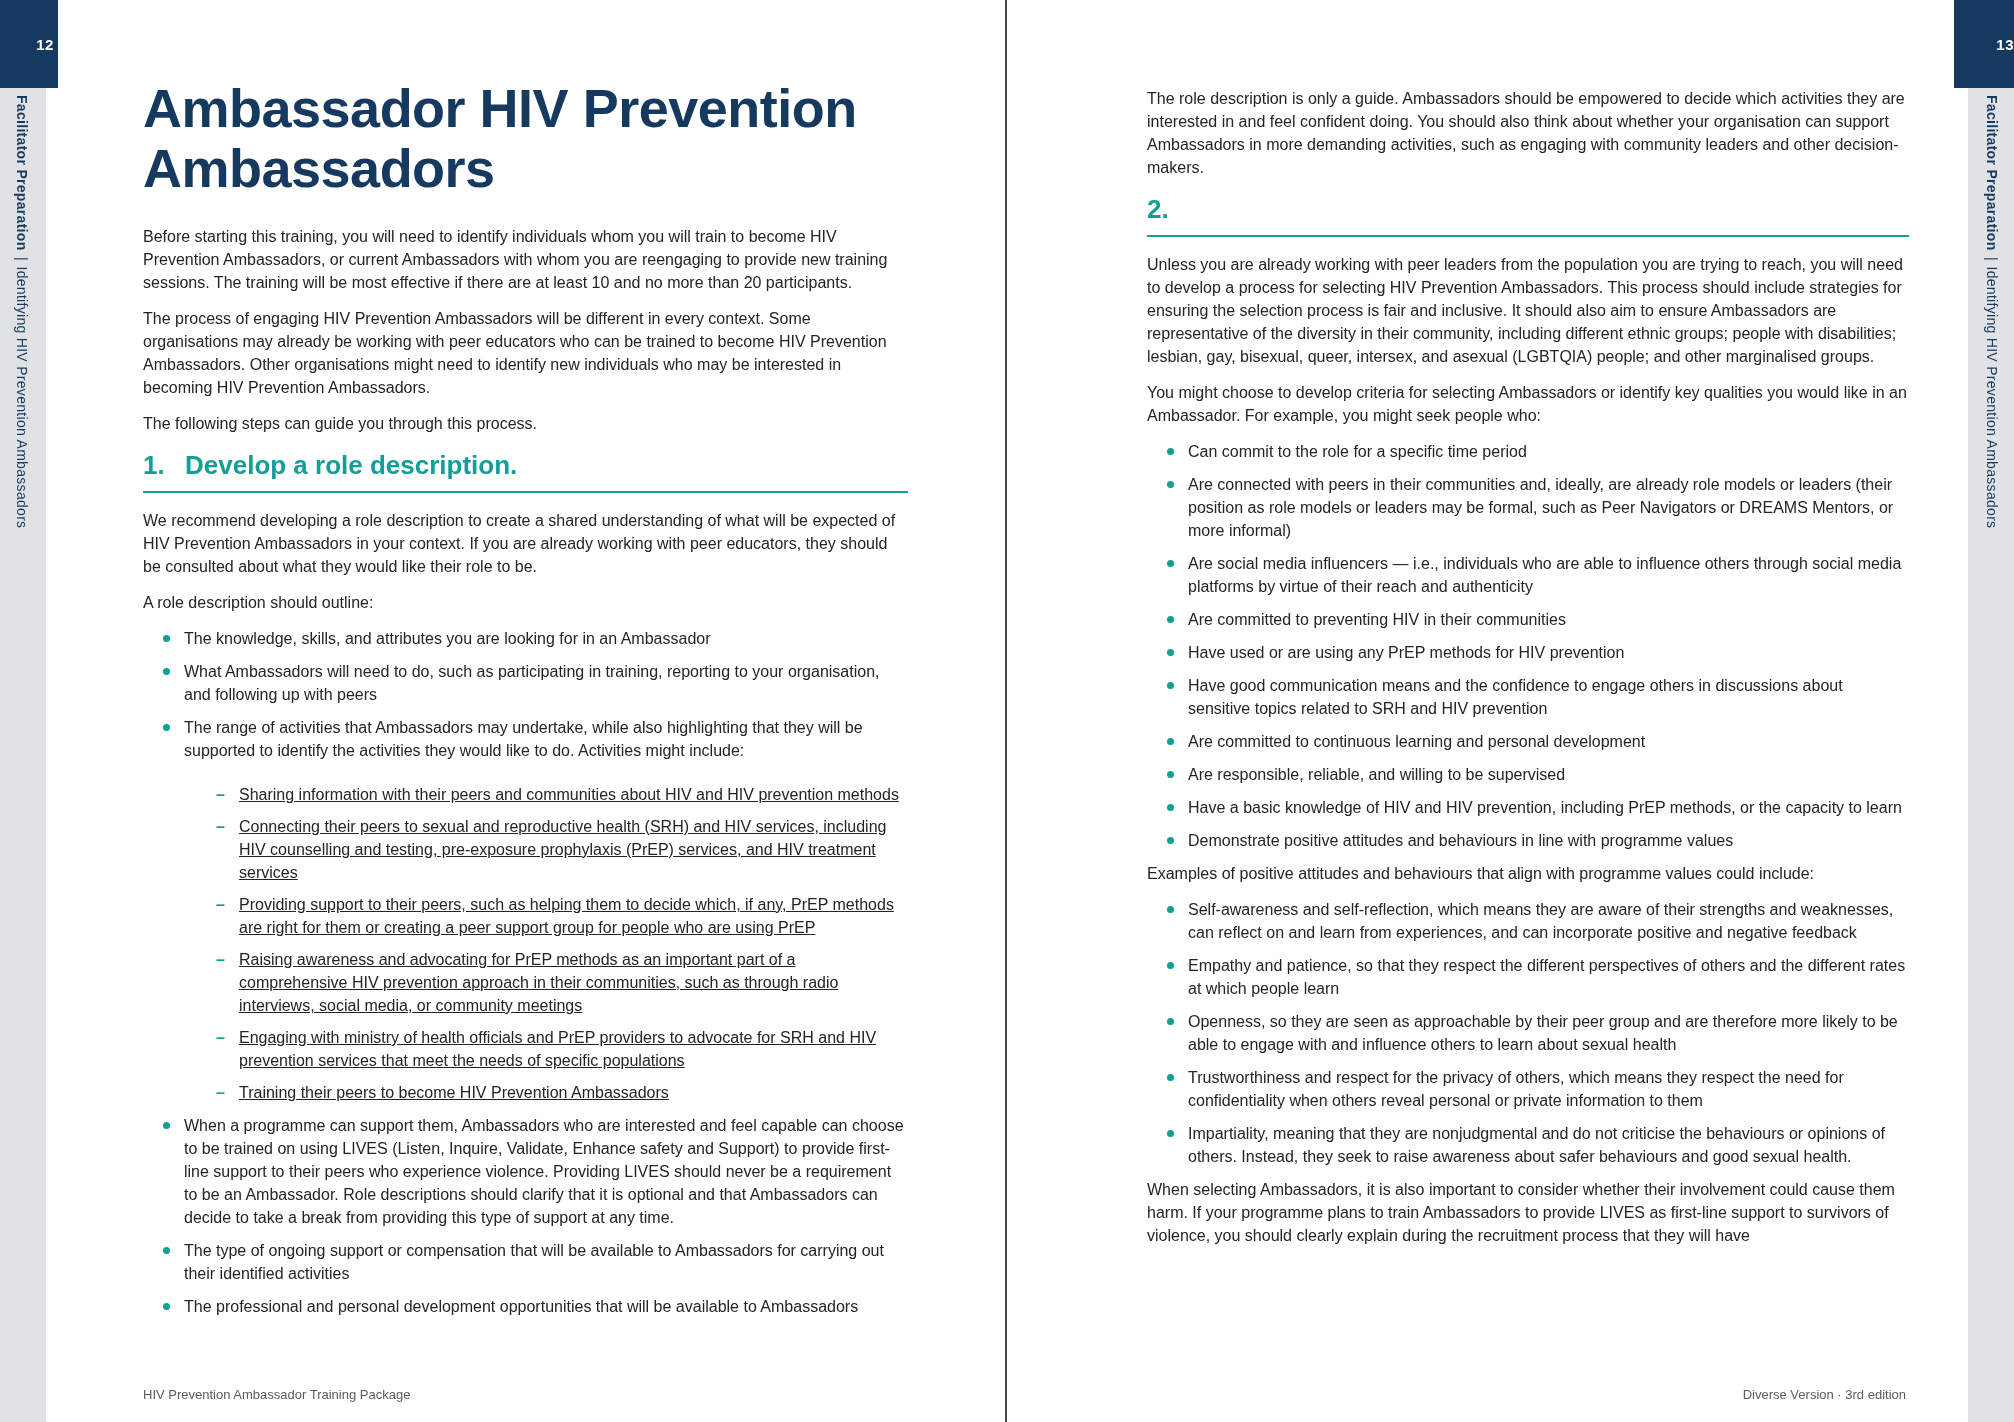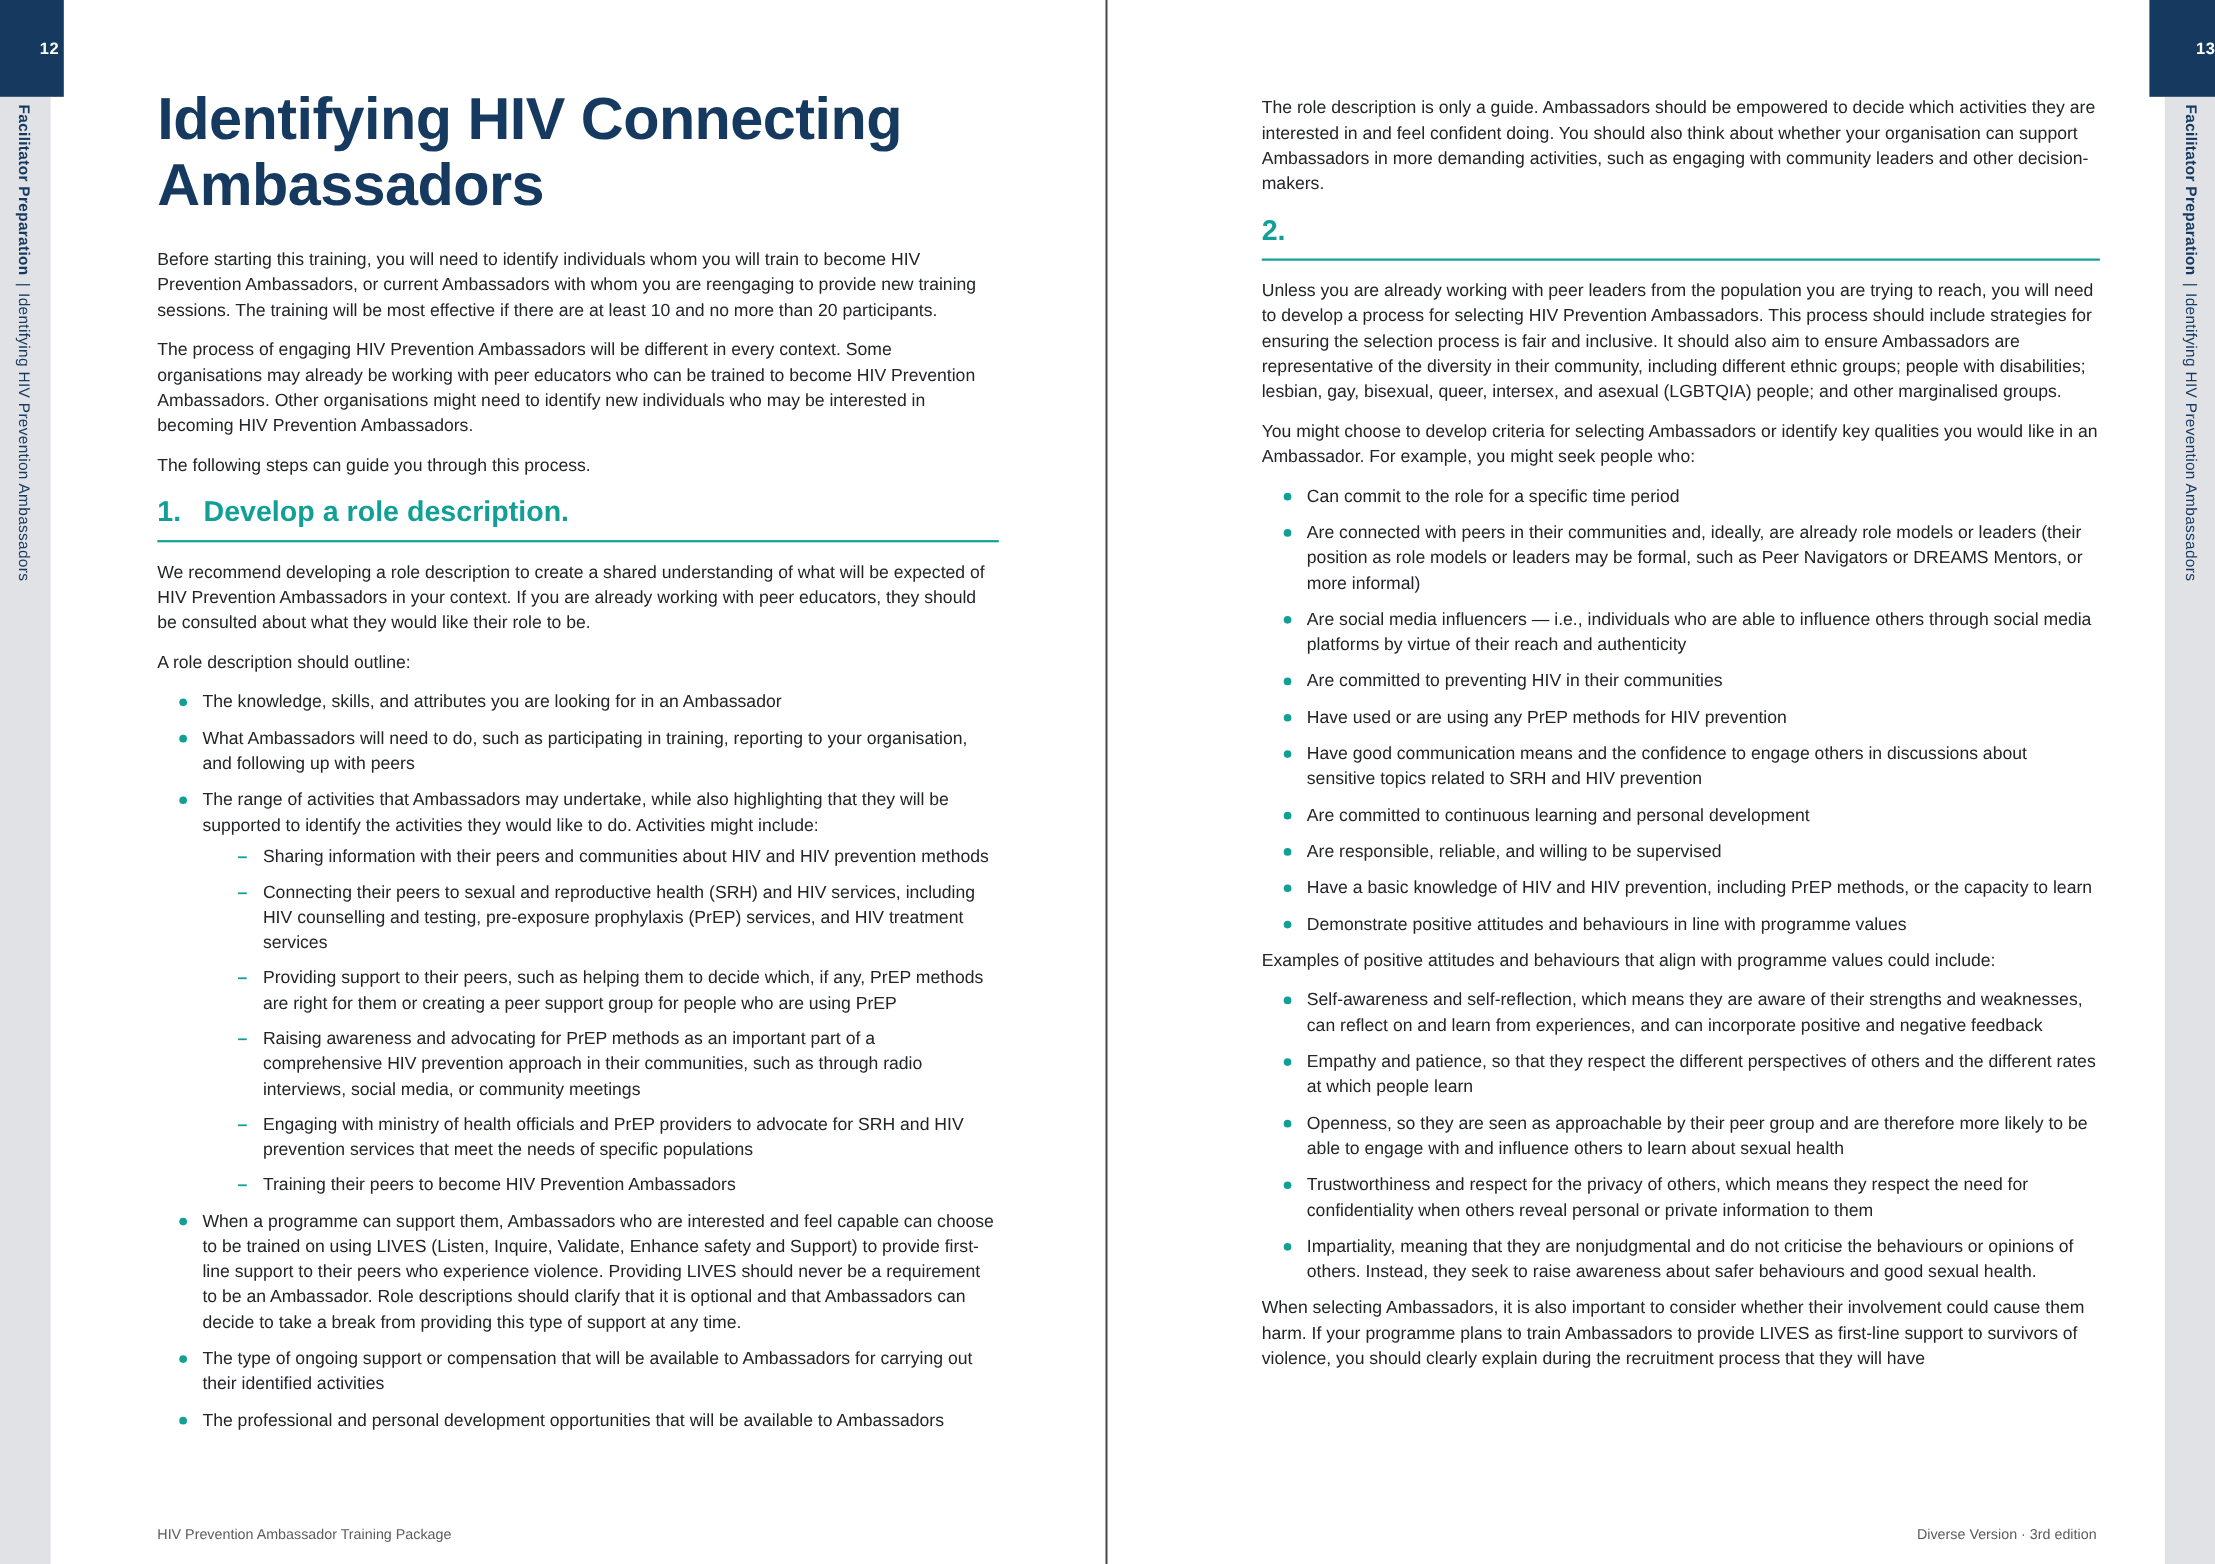--- a/index.html
+++ b/index.html
@@ -46,21 +46,21 @@
   p.para{font-size:16px;line-height:23px;margin-bottom:13px;}
 
   .section-head{display:flex;border-bottom:2px solid var(--teal);padding-bottom:10px;
     margin:14px 0 16px 0;color:var(--teal);font-weight:bold;font-size:26px;line-height:32px;}
   .section-head .num{width:42px;flex:0 0 42px;}
 
   ul.bullets{list-style:none;margin:2px 0 0 18px;}
   ul.bullets>li{position:relative;padding-left:23px;font-size:16px;line-height:23px;margin-bottom:10px;}
   ul.bullets>li::before{content:"";position:absolute;left:2px;top:8px;width:7px;height:7px;
     border-radius:50%;background:var(--teal);}
-  ul.dashes{list-style:none;margin:6px 0 0 32px;}
+  ul.dashes{list-style:none;margin:21px 0 0 32px;text-decoration:underline;}
   ul.dashes>li{position:relative;padding-left:23px;font-size:16px;line-height:23px;margin-bottom:9px;}
   ul.dashes>li::before{content:"\2013";position:absolute;left:0;top:0;color:var(--teal);font-weight:bold;}
   ul.dashes>li:last-child{margin-bottom:0;}
 
   .footer{position:absolute;bottom:20px;font-size:13px;color:var(--footer);}
   .footer.left-side{left:143px;}
   .footer.right-side{right:108px;}
 </style>
 </head>
 <body>
@@ -71,21 +71,21 @@
     <div class="edge-strip left-side"></div>
     <div class="pagenum-box left-side">
       <span class="pagenum">12</span>
     </div>
     <div class="vert-text left-side">
       <span class="b">Facilitator Preparation</span><span class="sep">|</span><span>Identifying HIV Prevention Ambassadors</span>
     </div>
 
     <div class="content">
       <h1 class="doc-title">
-        <span>Identifying HIV Connecting</span><br>
+        <span>Ambassador HIV Prevention</span><br>
         <span>Ambassadors</span>
       </h1>
 
       <p class="para">Before starting this training, you will need to identify individuals whom you will train to become HIV Prevention Ambassadors, or current Ambassadors with whom you are reengaging to provide new training sessions. The training will be most effective if there are at least 10 and no more than 20 participants.</p>
       <p class="para">The process of engaging HIV Prevention Ambassadors will be different in every context. Some organisations may already be working with peer educators who can be trained to become HIV Prevention Ambassadors. Other organisations might need to identify new individuals who may be interested in becoming HIV Prevention Ambassadors.</p>
       <p class="para">The following steps can guide you through this process.</p>
 
       <div class="section-head">
         <span class="num">1.</span>
         <span>Develop a role description.</span>

